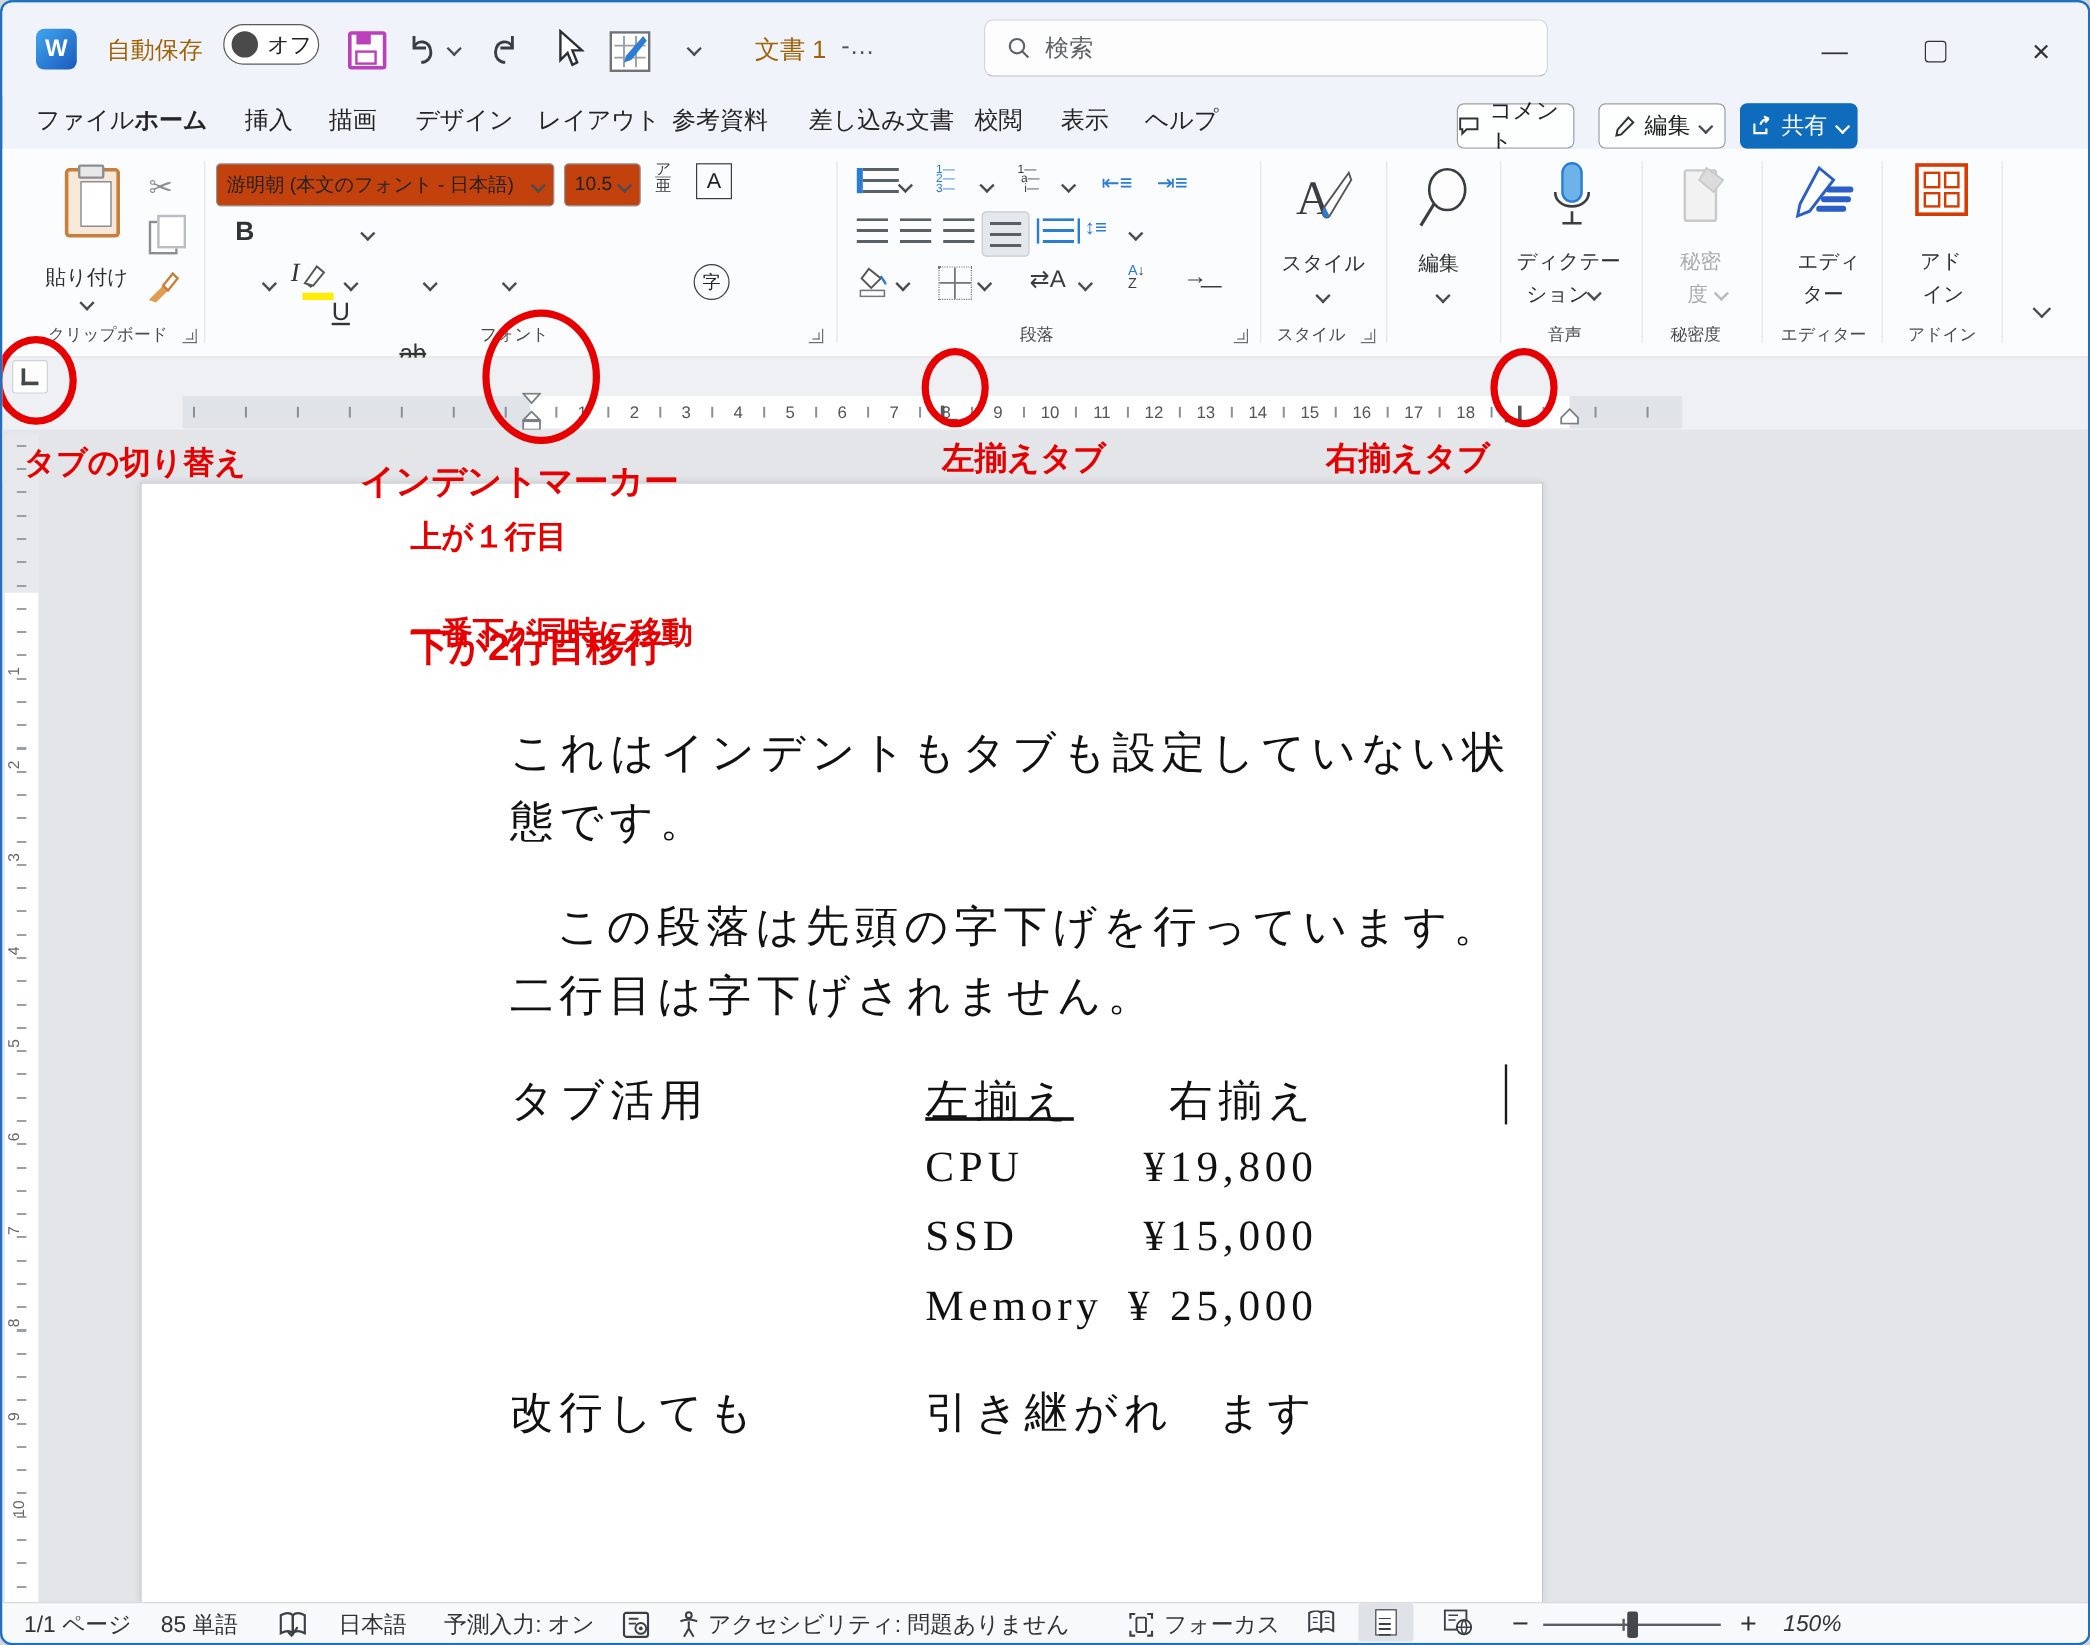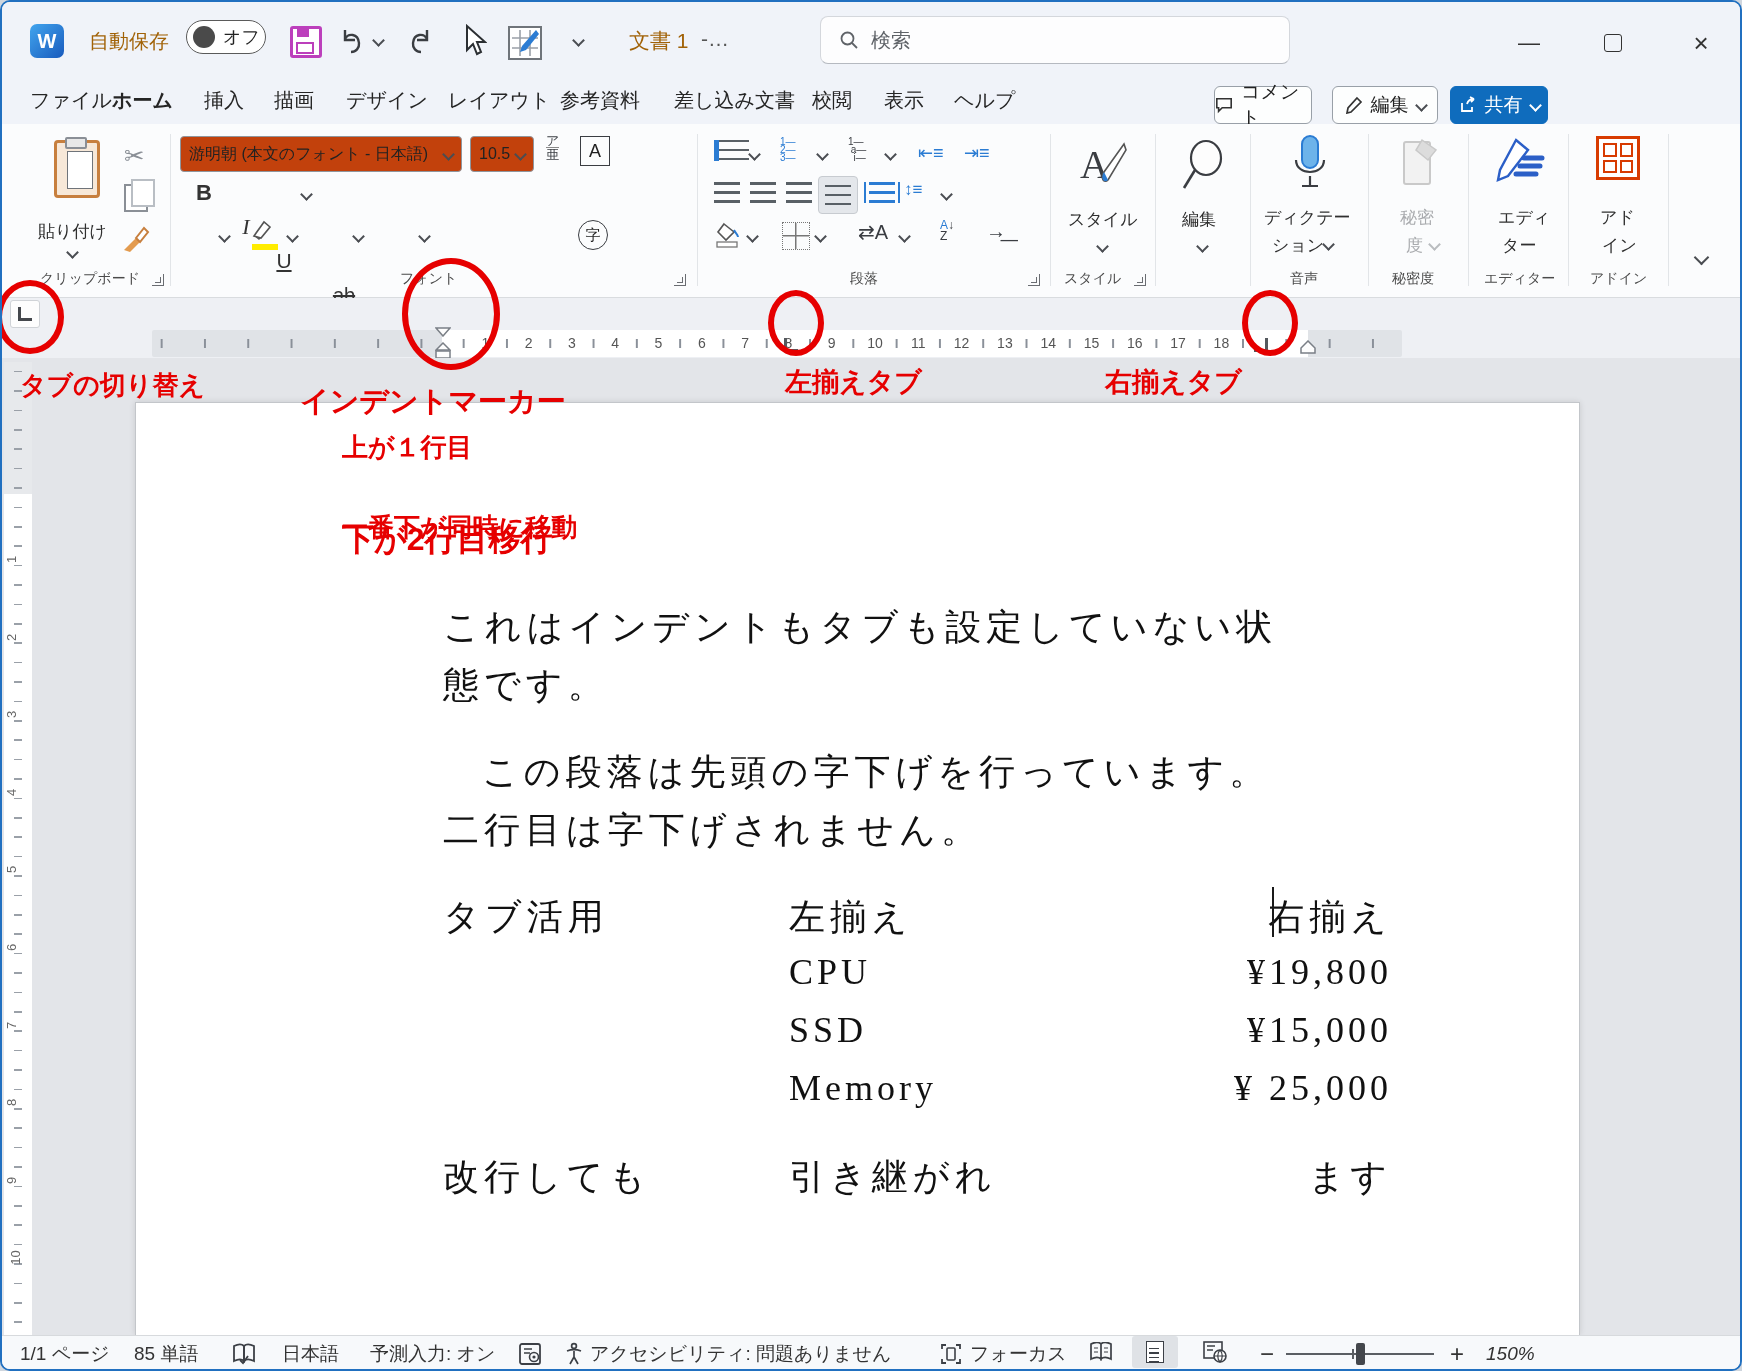--- a/index.html
+++ b/index.html
@@ -66,21 +66,21 @@
   .marker{position:absolute;}
   .redcircle{position:absolute;border:6px solid #e60000;border-radius:50%;background:transparent;}
   .redtext{position:absolute;color:#e60000;font-weight:bold;white-space:nowrap;}
   
   .docarea{left:0;top:356px;width:100%;height:977px;background:#e3e5e9;overflow:hidden;}
   .vruler{left:2px;top:4px;width:28px;height:973px;background:#e7e9ec;}
   .vruler .white{position:absolute;left:0;top:132px;width:28px;height:841px;background:#fff;}
   .vruler .ticks{position:absolute;left:10px;top:0;width:8px;height:100%;
           background:repeating-linear-gradient(to bottom,transparent 0 8.7px,#9aa0a8 8.7px 10.4px,transparent 10.4px 19.4px);}
   .vnum{position:absolute;left:4px;font-size:13px;color:#666;transform:rotate(-90deg);}
-  .page{left:133px;top:44px;width:1445px;height:933px;background:#fff;border:1px solid #c3c6ca;border-bottom:none;box-shadow:0 0 6px rgba(0,0,0,.12);box-sizing:border-box;}
+  .page{left:115px;top:44px;width:1169px;height:933px;background:#fff;border:1px solid #c3c6ca;border-bottom:none;box-shadow:0 0 6px rgba(0,0,0,.12);box-sizing:border-box;}
   .dtext{position:absolute;font-family:"Liberation Serif","DejaVu Serif",serif;font-size:36px;color:#111;
          letter-spacing:5px;white-space:nowrap;}
   .dtext.latin{letter-spacing:4px;}
   .caret{position:absolute;width:2px;background:#1a1a1a;}
   
   .statusbar{left:0;top:1333px;width:100%;height:36px;background:#f7f9fb;border-top:1px solid #d7dadd;font-size:19px;color:#333;}
   .sb{position:absolute;top:0;height:36px;display:flex;align-items:center;white-space:nowrap;}
   .viewbox{width:46px;height:32px;display:flex;align-items:center;justify-content:center;}
   .viewbox.sel{background:#dfe2e6;border-radius:3px;}
   .minidoc{width:16px;height:20px;border:1.5px solid #3c4046;background:#fff;
@@ -467,21 +467,21 @@
           <span class="vnum" style="top: 888.4px;">10</span>
         </div>
     </div>
     <div class="abs page">
       <div class="dtext" style="left:307px;top:200px;">これはインデントもタブも設定していない状</div>
       <div class="dtext" style="left:307px;top:258px;">態です。</div>
       <div class="dtext" style="left:346px;top:345px;">この段落は先頭の字下げを行っています。</div>
       <div class="dtext" style="left:307px;top:403px;">二行目は字下げされません。</div>
 
       <div class="dtext" style="left:307px;top:490px;">タブ活用</div>
-      <div class="dtext" style="left:653px;top:490px;">左揃え</div>
+      <div class="dtext" style="left:653px;top:490px;text-decoration:underline;">左揃え</div>
       <div class="dtext" style="right:187px;top:490px;">右揃え</div>
       <div class="caret" style="left:1136px;top:484px;height:50px;"></div>
 
       <div class="dtext latin" style="left:653px;top:548px;">CPU</div>
       <div class="dtext latin" style="right:187px;top:548px;">¥19,800</div>
       <div class="dtext latin" style="left:653px;top:606px;">SSD</div>
       <div class="dtext latin" style="right:187px;top:606px;">¥15,000</div>
       <div class="dtext latin" style="left:653px;top:664px;">Memory</div>
       <div class="dtext latin" style="right:187px;top:664px;">¥ 25,000</div>
 

